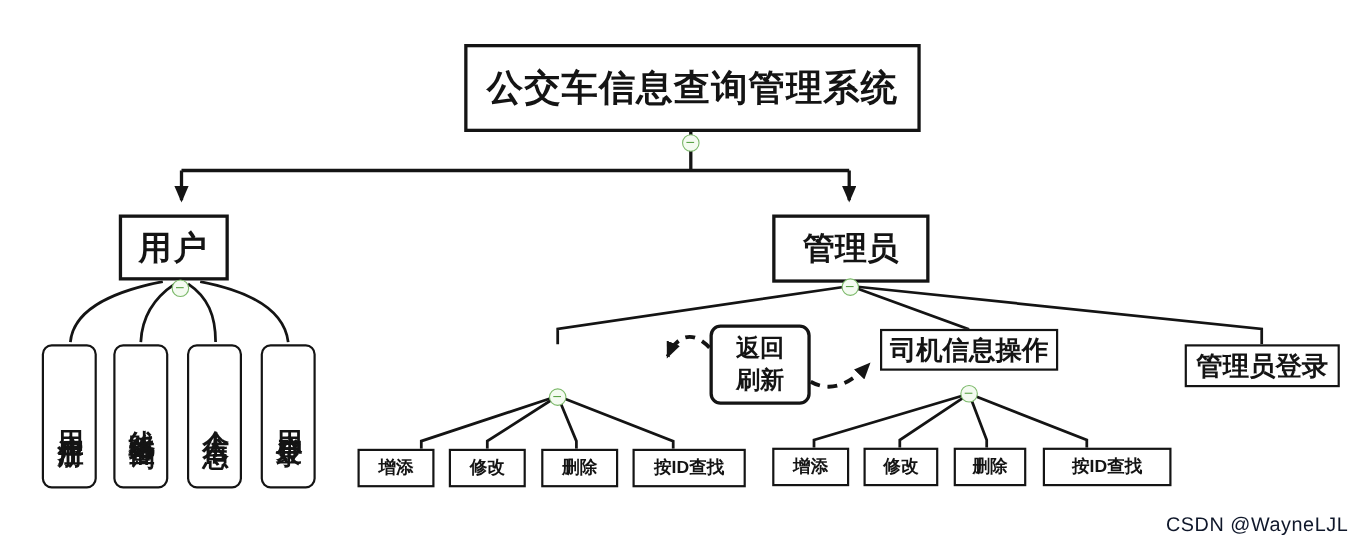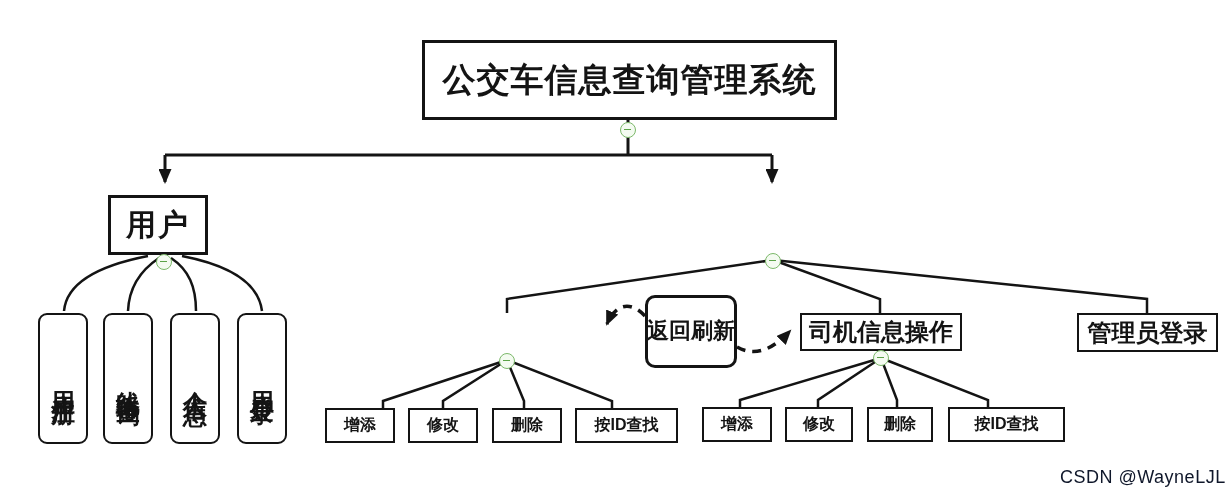--- a/index.html
+++ b/index.html
@@ -20,21 +20,21 @@
     display:flex;align-items:center;justify-content:center;
     font-weight:700;color:#141414;
     text-align:center;
     white-space:nowrap;
   }
   .node.root{left:422px;top:40px;width:415px;height:80px;font-size:33px;letter-spacing:1px;}
   .node.user{left:108px;top:195px;width:100px;height:60px;font-size:30px;letter-spacing:2px;}
   .node.admin{left:702px;top:195px;width:143px;height:62px;font-size:29px;}
   .node.mid{border-width:2.5px;font-size:24px;}
   .node.busops{left:412px;top:313px;width:190px;height:40px;}
-  .node.driverops{left:800px;top:313px;width:162px;height:38px;}
+  .node.driverops{left:800px;top:299px;width:162px;height:38px;}
   .node.adminlogin{left:1077px;top:313px;width:141px;height:39px;}
   .node.vbox{
     border-width:2.5px;border-radius:9px;
     width:50px;height:131px;top:313px;
     font-size:24px;
     writing-mode:vertical-rl;text-orientation:upright;
     letter-spacing:4px;
   }
   .node.v0{left:38px;}
   .node.v1{left:103px;}
@@ -46,21 +46,21 @@
   .node.l2{left:492px;width:70px;}
   .node.l3{left:575px;width:103px;}
   .node.r0{left:702px;width:70px;top:407px;}
   .node.r1{left:785px;width:68px;top:407px;}
   .node.r2{left:867px;width:66px;top:407px;}
   .node.r3{left:948px;width:117px;top:407px;}
   .node.refresh{
     left:645px;top:295px;width:92px;height:73px;
     border-width:3px;border-radius:10px;
     font-size:22px;line-height:1.3;
-    flex-direction:row;
+    flex-direction:column;
   }
   .toggle{
     position:absolute;z-index:3;
     width:16px;height:16px;
     box-sizing:border-box;
     border:1.6px solid #7cb96a;
     border-radius:50%;
     background:#f4fbf1;
   }
   .toggle::before{
@@ -118,20 +118,21 @@
     <path d="M881 358 L897 400 L897 407" stroke="#141414" stroke-width="2.5"></path>
     <path d="M881 358 L988 400 L988 407" stroke="#141414" stroke-width="2.5"></path>
 
     <path d="M645 316 C 631 301, 616 303, 607 324" stroke="#141414" stroke-width="3.5" stroke-dasharray="9 7" marker-end="url(#arrow)"></path>
     <path d="M737 347 C 755 357, 772 350, 790 331" stroke="#141414" stroke-width="3.5" stroke-dasharray="9 7" marker-end="url(#arrow)"></path>
   </svg>
 
   <div class="node root">公交车信息查询管理系统</div>
 
   <div class="node user">用户</div>
+  <div class="node admin">管理员</div>
 
   <div class="node vbox v0">用户注册</div>
   <div class="node vbox v1">线路查询</div>
   <div class="node vbox v2">个人信息</div>
   <div class="node vbox v3">用户登录</div>
 
   <div class="node mid driverops">司机信息操作</div>
   <div class="node mid adminlogin">管理员登录</div>
 
   <div class="node refresh">

